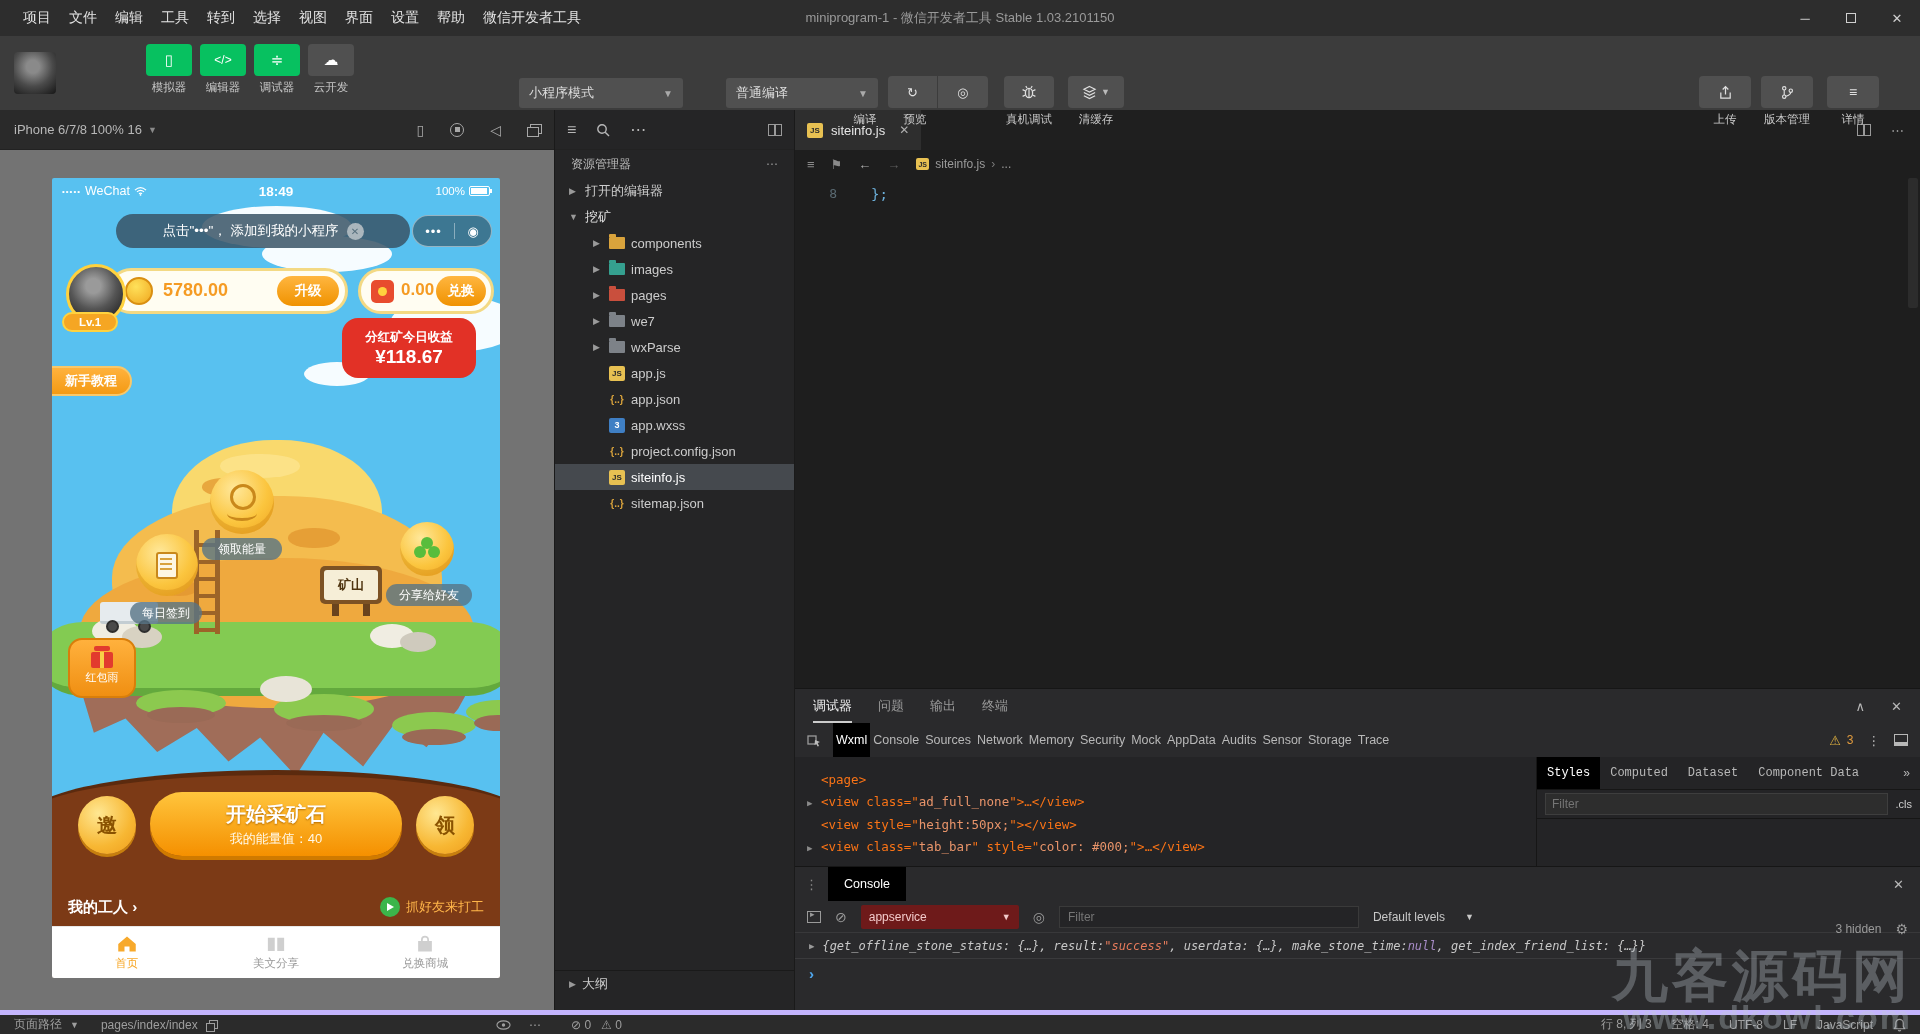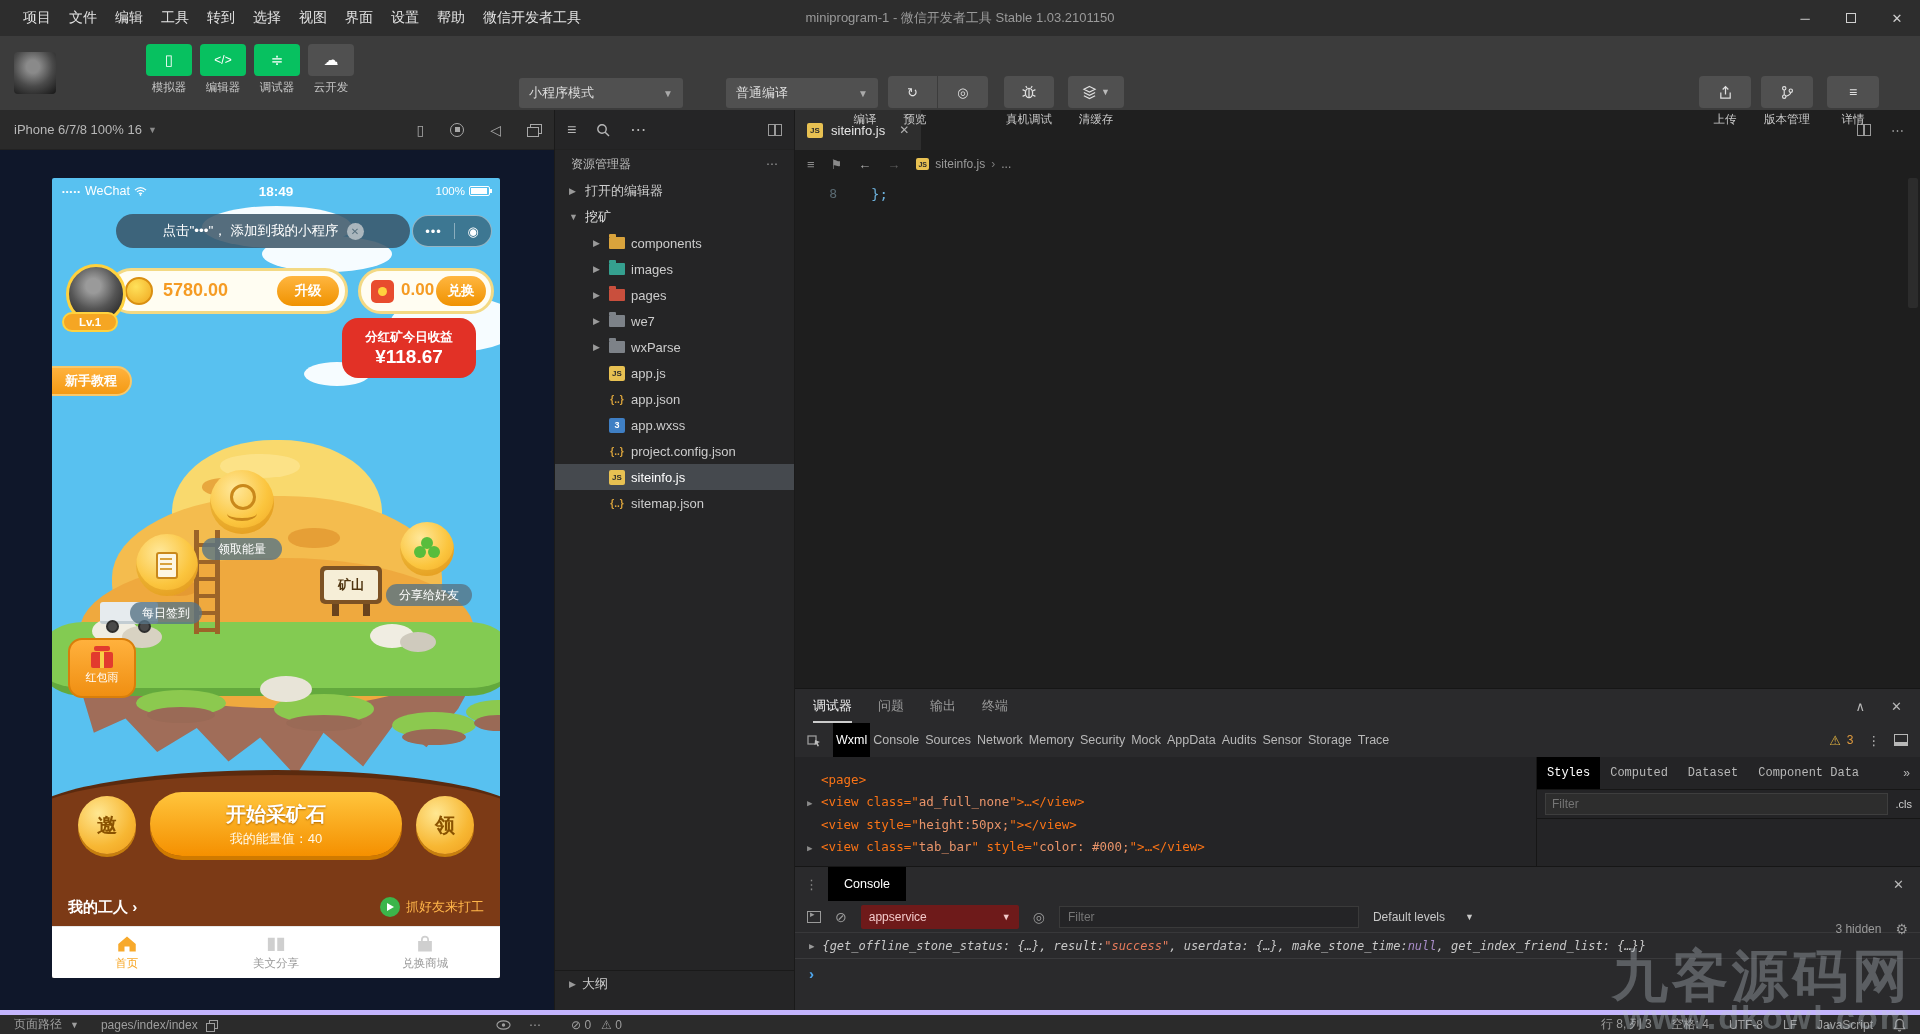--- a/index.html
+++ b/index.html
@@ -35,21 +35,21 @@
   .grp2 { display:flex; }
   .grp2 > div { width:50px; height:32px; display:flex; align-items:center; justify-content:center; color:#e0e0e0; background:#505050; }
   .grp2 > div:first-child { border-radius:4px 0 0 4px; border-right:1px solid #3c3c3c; }
   .grp2 > div:last-child { border-radius:0 4px 4px 0; }
   .lb-row { position:absolute; top:76px; display:flex; color:#c9c9c9; font-size:11.5px; }
 
   
   .workspace { position:absolute; left:0; top:110px; width:1920px; height:900px; }
 
   
-  .sim-panel { position:absolute; left:0; top:0; width:555px; height:900px; background:#0f172a; border-right:1px solid #1a1a1a; }
+  .sim-panel { position:absolute; left:0; top:0; width:555px; height:900px; background:#737373; border-right:1px solid #1a1a1a; }
   .sim-toolbar { height:40px; background:#2a2a2a; display:flex; align-items:center; padding:0 14px; color:#b8b8b8; border-bottom:1px solid #222; }
   .sim-device { font-size:13px; display:flex; align-items:center; gap:6px; }
   .sim-icons { margin-left:auto; display:flex; align-items:center; gap:26px; color:#a8a8a8; font-size:14px; }
   .rec-ic { width:14px; height:14px; border:1.5px solid #a8a8a8; border-radius:50%; display:flex; align-items:center; justify-content:center; }
   .rec-ic i { width:5px; height:5px; background:#a8a8a8; display:block; }
   .dbl-sq { position:relative; width:13px; height:11px; }
   .dbl-sq::before { content:""; position:absolute; left:3px; top:0; width:10px; height:8px; border:1.5px solid #a8a8a8; }
   .dbl-sq::after { content:""; position:absolute; left:0; top:3px; width:10px; height:8px; border:1.5px solid #a8a8a8; background:#2a2a2a; }
 
   

